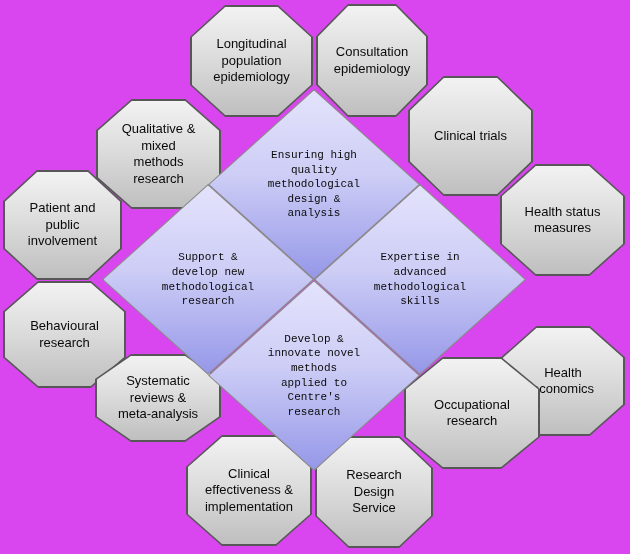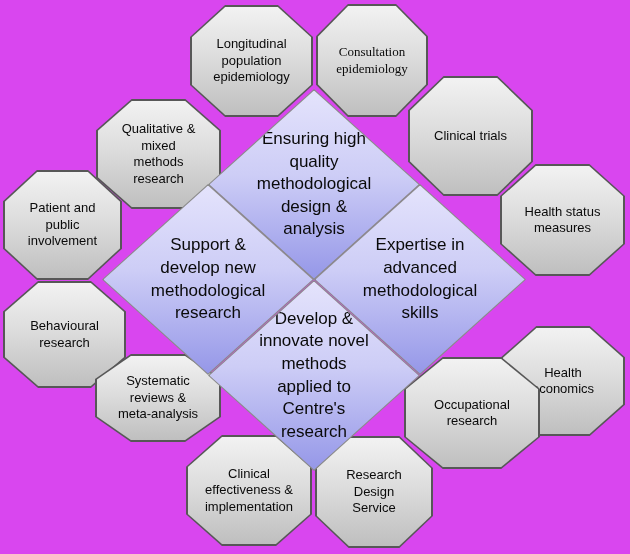--- a/index.html
+++ b/index.html
@@ -51,26 +51,27 @@
   }
   
   .node-label {
     font-size: 13px;
     line-height: 1.27;
     color: #0a0a0a;
     text-align: center;
     white-space: pre-line;
   }
   .dia-label {
-    font-size: 17px;
+    font-size: 11px;
     line-height: 1.33;
+    font-family: Liberation Mono, monospace;
   }
   
   #oct-0  { left: 190px; top: 5px;   width: 123px; height: 112px; }
-  #oct-1  { left: 316px; top: 4px;   width: 112px; height: 113px; font-family: Liberation Serif, serif; }
+  #oct-1  { left: 316px; top: 4px;   width: 112px; height: 113px; }
   #oct-2  { left: 96px;  top: 91px;  width: 125px; height: 110px; margin-top: 8px; }
   #oct-3  { left: 408px; top: 76px;  width: 125px; height: 120px; }
   #oct-4  { left: 3px;   top: 170px; width: 119px; height: 110px; }
   #oct-5  { left: 500px; top: 164px; width: 125px; height: 112px; }
   #oct-6  { left: 3px;   top: 281px; width: 123px; height: 107px; }
   #oct-7  { left: 501px; top: 278px; width: 124px; height: 110px; margin-top: 48px; }
   #oct-8  { left: 95px;  top: 354px; width: 126px; height: 88px; }
   #oct-9  { left: 404px; top: 357px; width: 129px; height: 112px; padding-left: 7px; }
   #oct-10 { left: 186px; top: 435px; width: 126px; height: 111px; }
   #oct-11 { left: 315px; top: 436px; width: 118px; height: 112px; }

